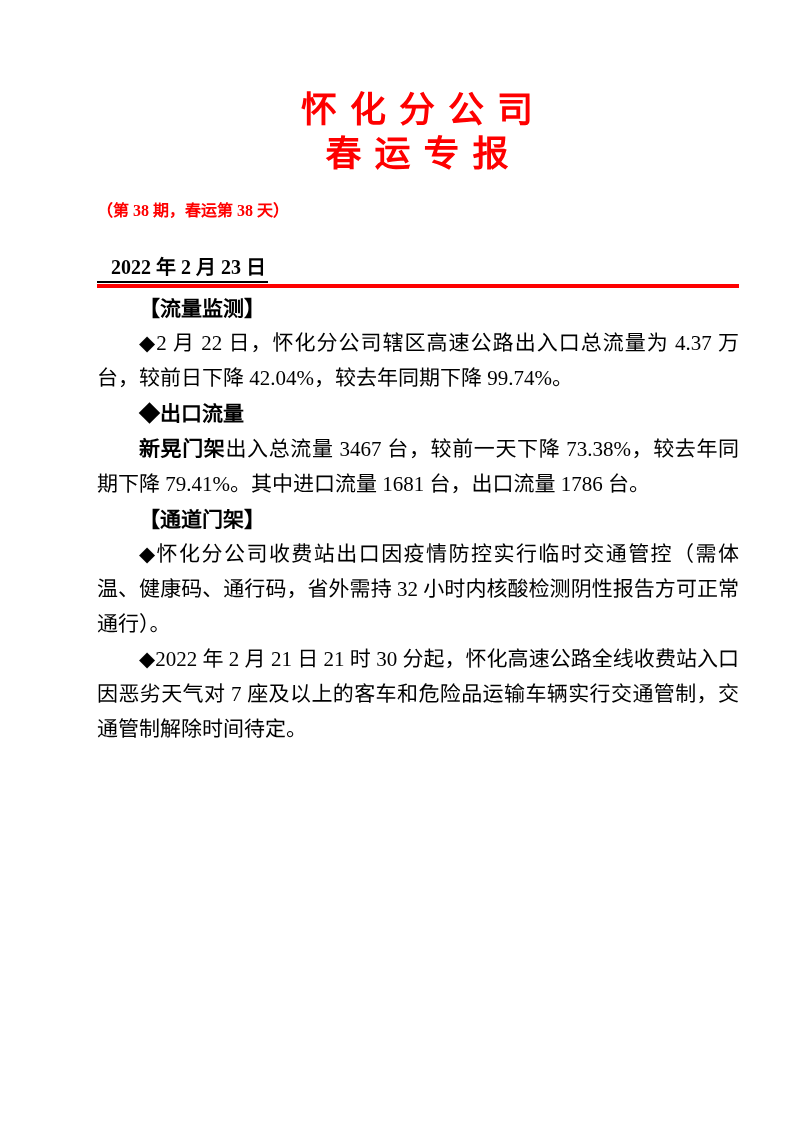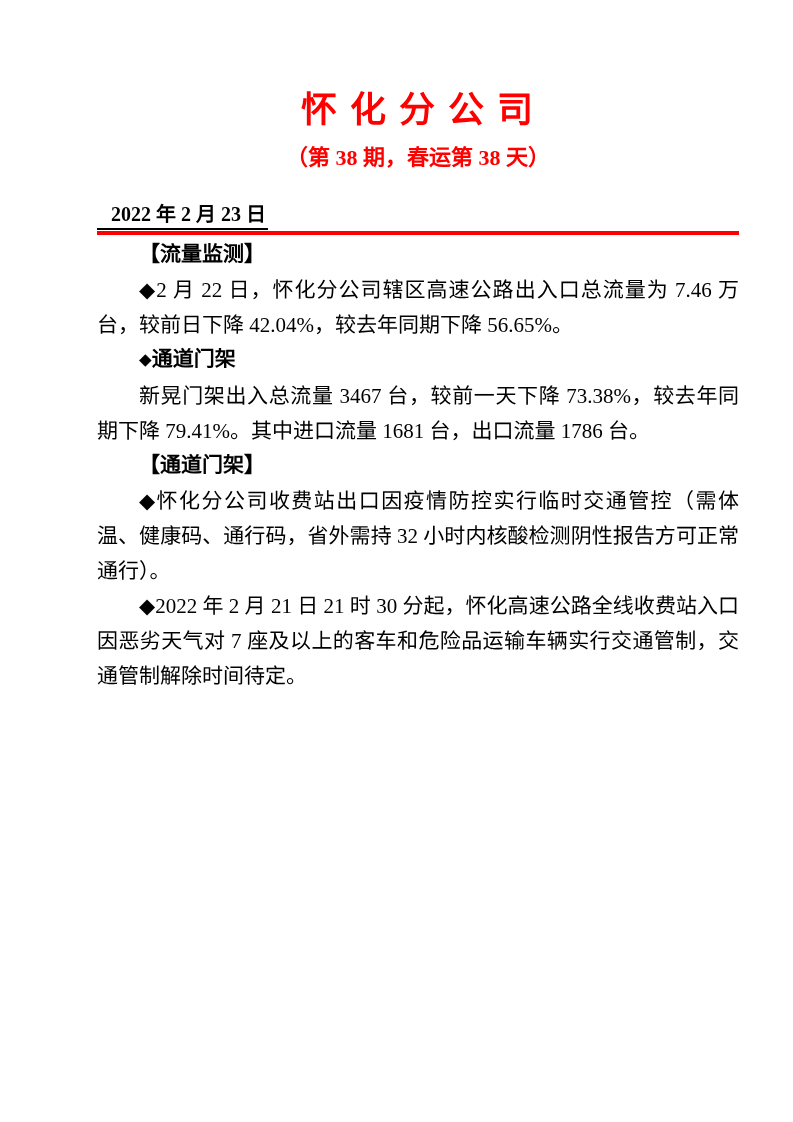--- a/index.html
+++ b/index.html
@@ -23,26 +23,26 @@
     text-align:center;
     color:var(--accent);
     font-family:"Liberation Serif","DejaVu Serif",serif;
     font-weight:bold;
     font-size:36px;
     line-height:44px;
     letter-spacing:2px;
     white-space:nowrap;
   }
   .issue-line{
-    margin-top:11px;
-    text-align:center;
+    margin-top:20px;
+    text-align:left;
     color:var(--accent);
     font-family:"Liberation Serif","DejaVu Serif",serif;
     font-weight:bold;
-    font-size:22px;
+    font-size:16px;
     line-height:30px;
   }
   .editor-row{
     margin-top:6px;
     display:flex;
     justify-content:space-between;
     align-items:flex-end;
     font-family:"Liberation Serif","DejaVu Serif",serif;
     font-weight:bold;
     font-size:20px;
@@ -65,44 +65,45 @@
     font-size:21px;
     line-height:35px;
     text-align:justify;
     text-justify:inter-character;
   }
   .para{
     margin:0;
     text-indent:2em;
   }
   .para.heading{
-    font-family:Liberation Mono, monospace;
+    font-family:Liberation Sans, sans-serif;
     font-weight:bold;
     text-align:left;
   }
   .para b{
     font-family:"Liberation Sans","DejaVu Sans",sans-serif;
-    font-weight:normal;
+    font-weight:bold;
   }
 </style>
 </head>
 <body>
 
 <div class="page">
   <header>
     <h1 class="doc-title">怀 化 分 公 司</h1>
+    <h1 class="doc-title">春 运 专 报</h1>
     <div class="issue-line">（第 38 期，春运第 38 天）</div>
     <div class="editor-row">
       <span class="doc-date">2022 年 2 月 23 日</span>
     </div>
     <div class="red-rule"></div>
   </header>
 
   <main class="doc-body" id="doc-body">
       <p class="para heading">【流量监测】</p>
-      <p class="para">◆2 月 22 日，怀化分公司辖区高速公路出入口总流量为 7.46 万台，较前日下降 42.04%，较去年同期下降 56.65%。</p>
-      <p class="para heading">◆通道门架</p>
+      <p class="para">◆2 月 22 日，怀化分公司辖区高速公路出入口总流量为 4.37 万台，较前日下降 42.04%，较去年同期下降 99.74%。</p>
+      <p class="para heading">◆出口流量</p>
       <p class="para"><b>新晃门架</b>出入总流量 3467 台，较前一天下降 73.38%，较去年同期下降 79.41%。其中进口流量 1681 台，出口流量 1786 台。</p>
       <p class="para heading">【通道门架】</p>
       <p class="para">◆怀化分公司收费站出口因疫情防控实行临时交通管控（需体温、健康码、通行码，省外需持 32 小时内核酸检测阴性报告方可正常通行）。</p>
       <p class="para">◆2022 年 2 月 21 日 21 时 30 分起，怀化高速公路全线收费站入口因恶劣天气对 7 座及以上的客车和危险品运输车辆实行交通管制，交通管制解除时间待定。</p>
     </main>
 </div>
 
 </body></html>

